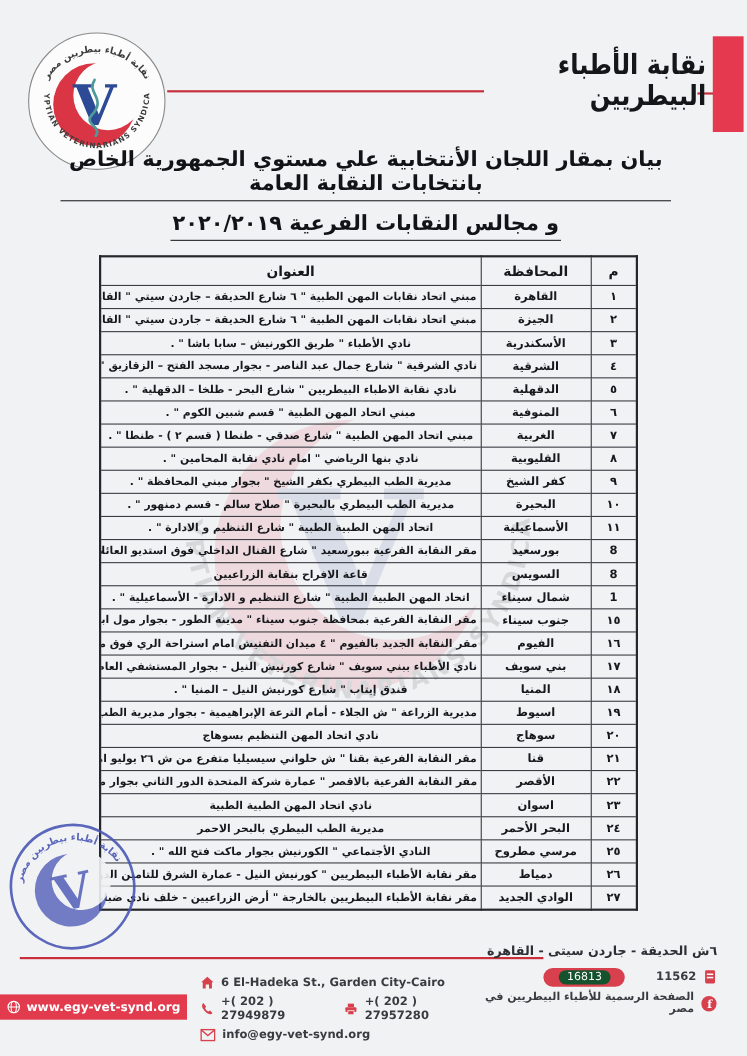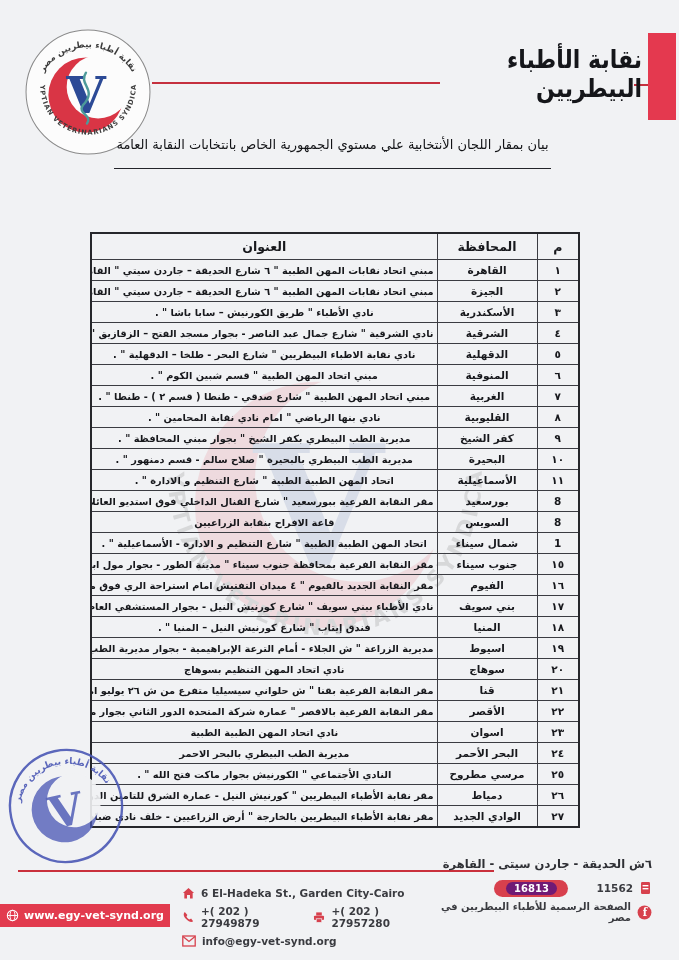--- a/index.html
+++ b/index.html
@@ -10,21 +10,21 @@
   .logo{position:absolute;left:24px;top:28px;width:128px;height:128px;}
   .header-rule{position:absolute;height:2px;background:#c5303e;}
   .rule-left{left:152px;top:82px;width:288px;}
   .rule-right{left:634px;top:84px;width:15px;}
   .red-bar{position:absolute;left:648px;top:33px;width:28px;height:87px;background:#e4394f;}
   .calligraphy{position:absolute;left:438px;top:44px;width:204px;height:60px;display:flex;align-items:center;justify-content:center;
     direction:rtl;font-size:22px;font-weight:bold;color:#15161a;letter-spacing:-1px;transform:scaleY(1.15);}
 
   
   .title-block{position:absolute;left:55px;top:134px;width:555px;text-align:center;direction:rtl;color:#121316;}
-  .title-line{display:inline-block;font-size:13px;font-weight:normal;border-bottom:1.6px solid #23242a;padding:0 2px 16px 2px;}
+  .title-line{display:inline-block;font-size:19px;font-weight:bold;border-bottom:1.6px solid #23242a;padding:0 2px 4px 2px;}
   .title-line2-wrap{margin-top:9px;}
 
   
   .watermark{position:absolute;left:115px;top:285px;width:420px;height:420px;opacity:.12;pointer-events:none;}
 
   
   .main-table{position:absolute;left:90px;top:232px;width:490px;border-collapse:collapse;direction:rtl;table-layout:fixed;
     border:2px solid #26272b;background:transparent;}
   .main-table th,.main-table td{border:1px solid #3b3c42;color:#17181c;}
   .main-table th{height:23px;font-size:12.5px;font-weight:bold;text-align:center;}
@@ -39,21 +39,21 @@
   .bottom-rule{position:absolute;left:18px;top:870px;width:476px;height:2px;background:#c9303c;}
 
   
   .web-band{position:absolute;left:0;top:904px;width:170px;height:23px;background:#e23b4e;color:#fff;
     display:flex;align-items:center;justify-content:center;gap:5px;font-size:11px;font-weight:bold;}
   .mid-col{position:absolute;left:182px;top:881px;width:250px;}
   .mid-row{display:flex;align-items:center;gap:6px;height:24px;font-size:10.5px;font-weight:bold;color:#3a3b40;}
   .right-col{position:absolute;left:420px;top:852px;width:232px;direction:rtl;}
   .right-row{display:flex;align-items:center;gap:6px;height:24px;font-size:10.5px;font-weight:bold;color:#3a3b40;}
   .hotline-badge{position:relative;width:74px;height:17px;background:#d8404d;border-radius:9px;display:flex;align-items:center;justify-content:center;margin-right:22px;}
-  .hotline-pill{background:#701a75;border-radius:7px;padding:0 8px;color:#fff;font-size:10px;font-weight:bold;line-height:13px;}
+  .hotline-pill{background:#14532d;border-radius:7px;padding:0 8px;color:#fff;font-size:10px;font-weight:normal;line-height:13px;}
   .icon{flex:0 0 auto;display:inline-flex;}
 </style>
 </head>
 <body>
 
 <div class="page">
 
   <svg class="logo" viewBox="0 0 126 126">
     <defs>
       <path id="arcTop" d="M 12 70 A 51 51 0 0 1 114 70"></path>
@@ -74,20 +74,23 @@
     </text>
   </svg>
 
   <div class="header-rule rule-left"></div>
   <div class="header-rule rule-right"></div>
   <div class="red-bar"></div>
   <div class="calligraphy">نقابة الأطباء البيطريين</div>
 
   <div class="title-block">
     <span class="title-line">بيان بمقار اللجان الأنتخابية علي مستوي الجمهورية الخاص بانتخابات النقابة العامة</span>
+    <div class="title-line2-wrap">
+      <span class="title-line">و مجالس النقابات الفرعية ٢٠٢٠/٢٠١٩</span>
+    </div>
   </div>
 
   <svg class="watermark" viewBox="0 0 126 126">
     <defs>
         <path id="wArcBot" d="M 16 58 A 47 47 0 0 0 110 58"></path>
       </defs>
     <g>
       <circle cx="61" cy="66" r="37" fill="#d93545"></circle>
       <circle cx="73" cy="58" r="31" fill="#f1f2f4"></circle>
     </g>

